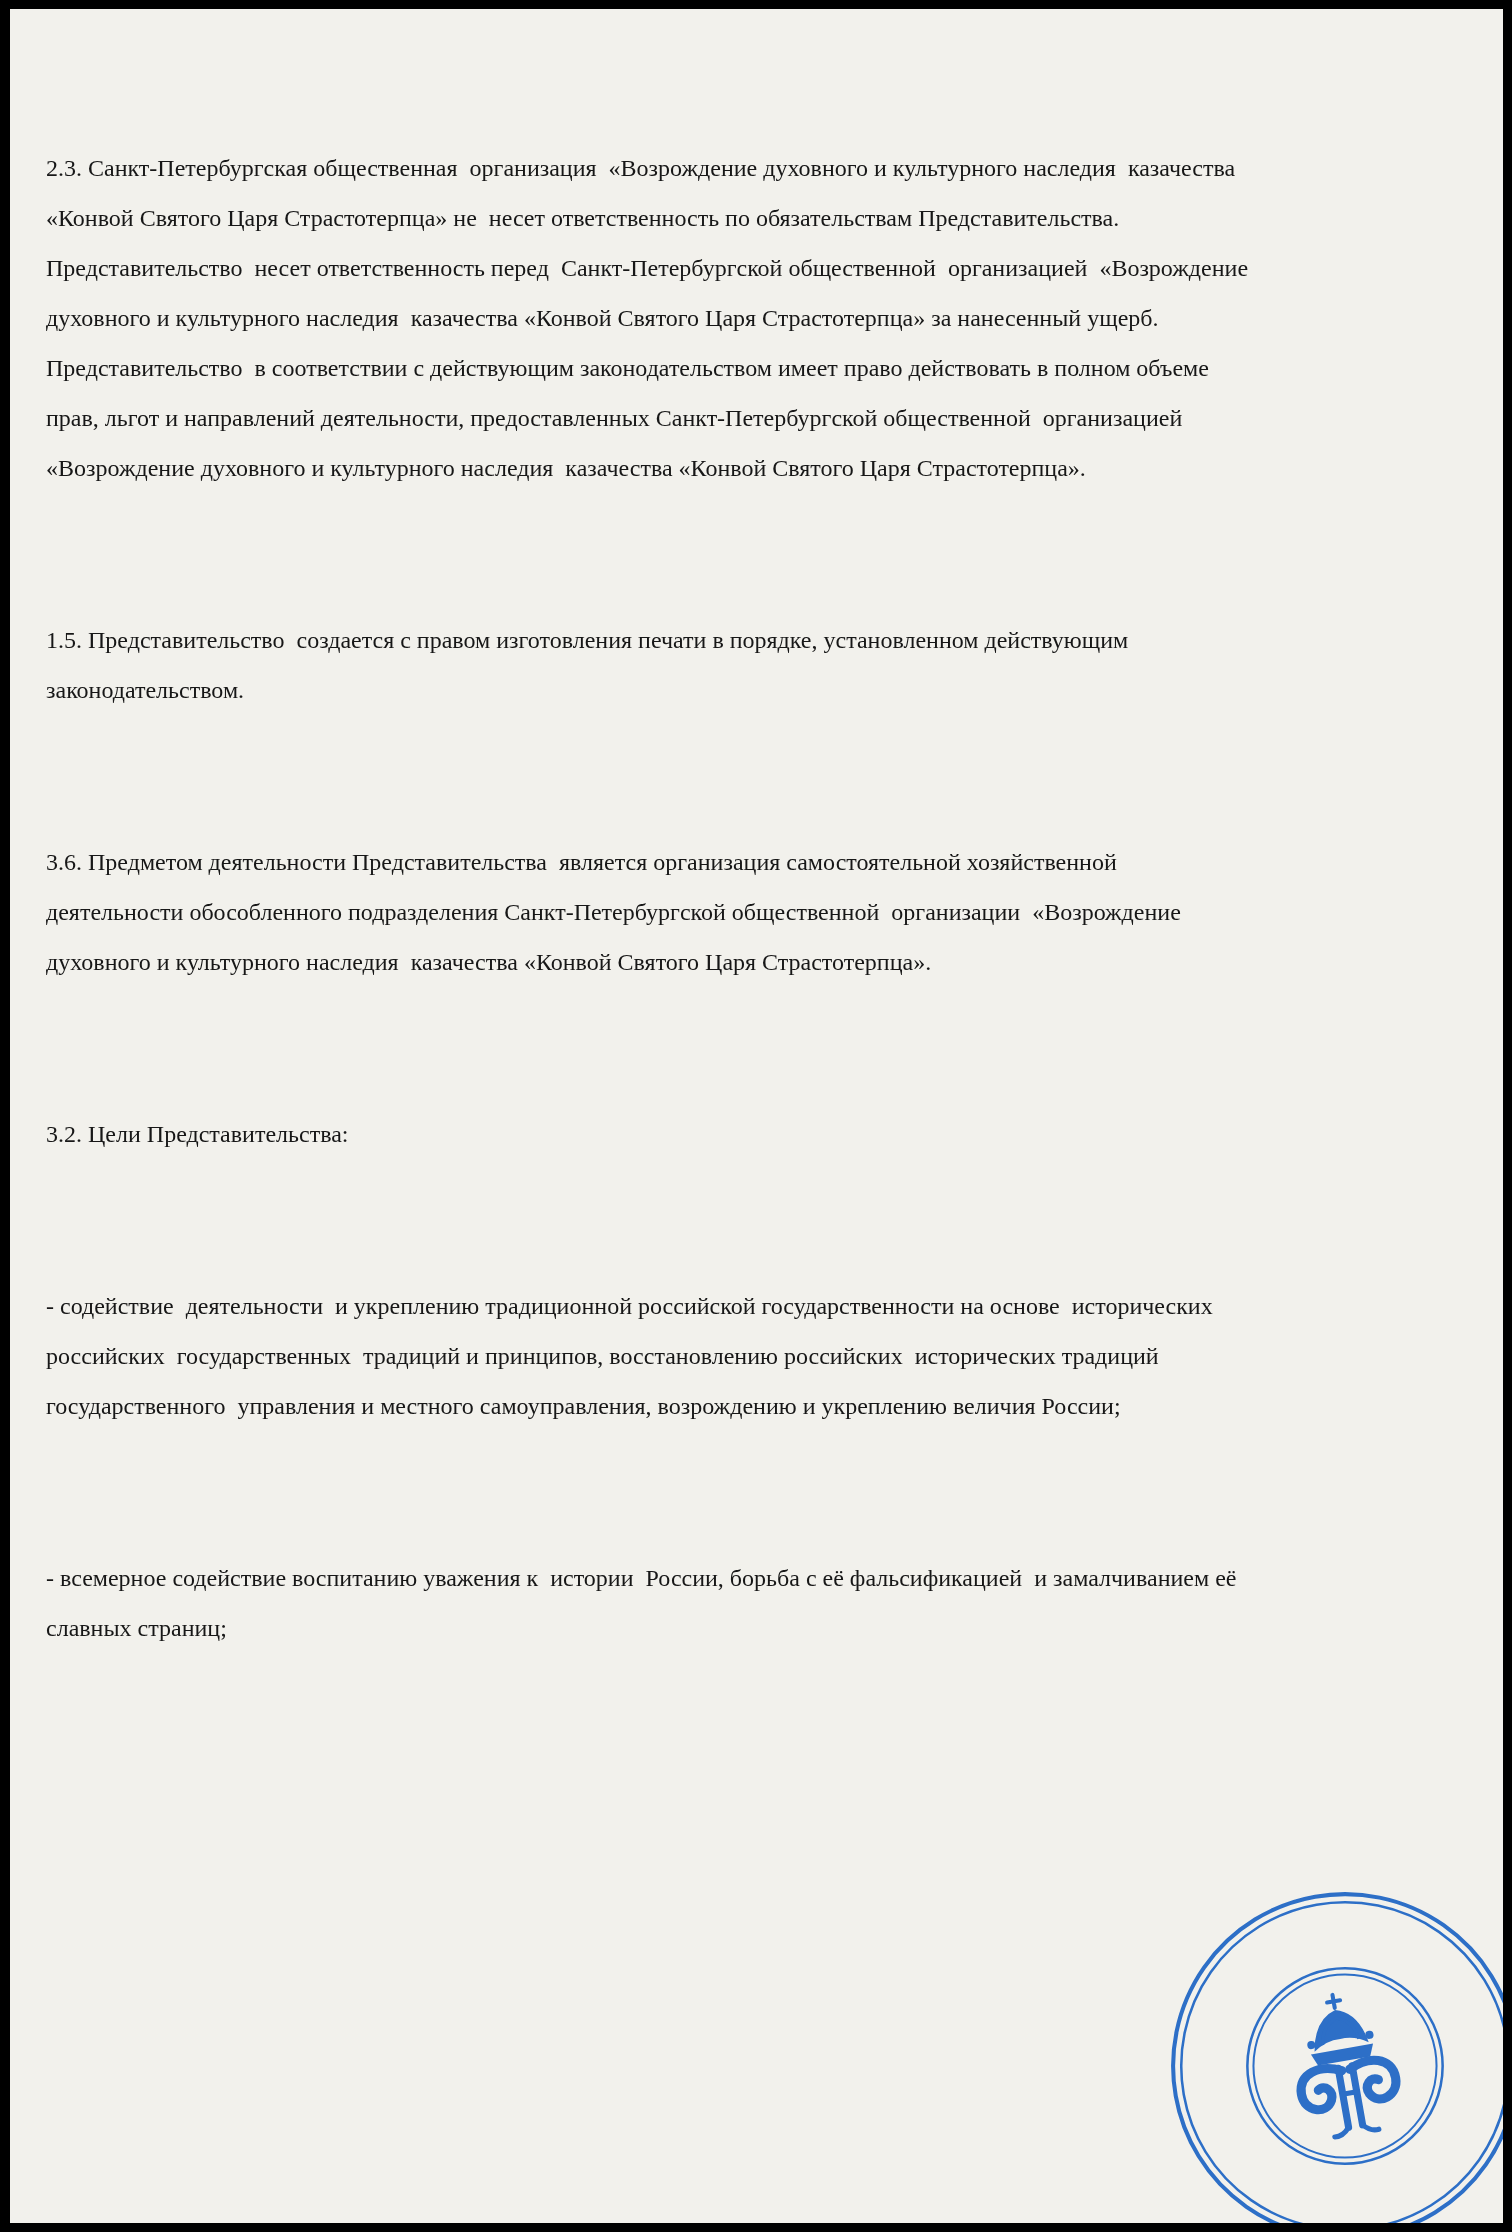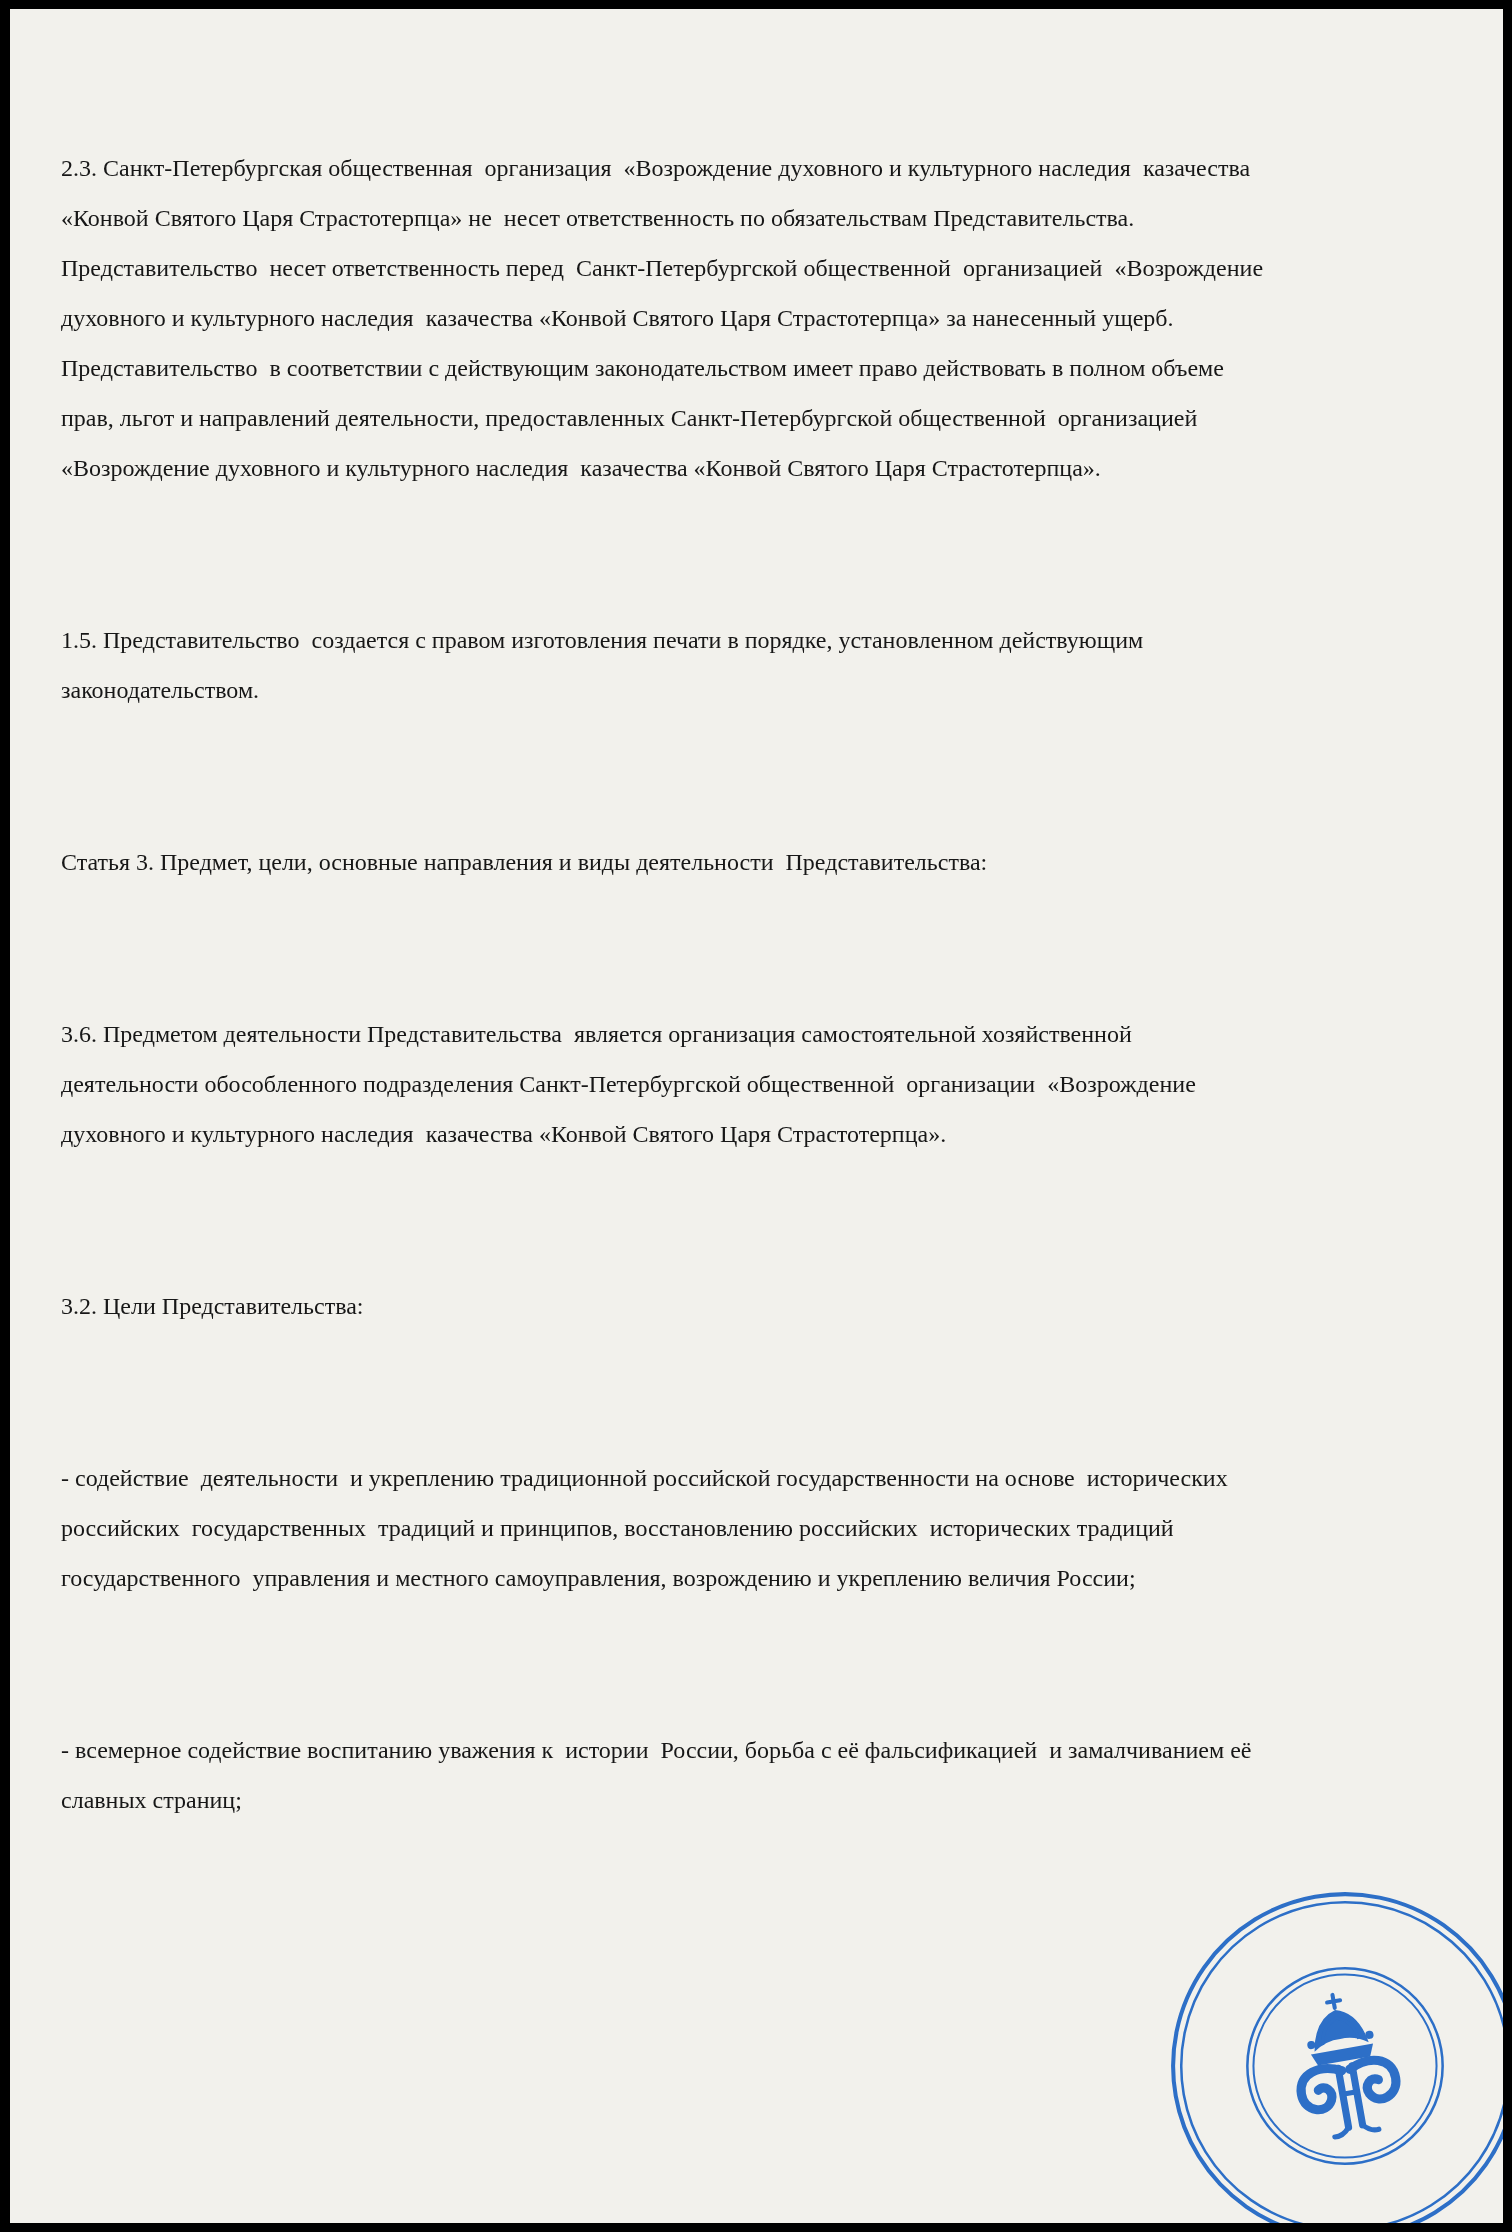--- a/index.html
+++ b/index.html
@@ -17,21 +17,21 @@
     overflow:hidden;
   }
   .textblock {
     position:absolute;
     left:36px; top:34px; right:18px;
     color:#171717;
     font-size:24px;
     line-height:50px;
     white-space:pre-wrap;
   }
-  .para { margin:0 0 22px 15px; }
+  .para { margin:0 0 22px 0; }
 
   .stamp {
     position:absolute;
     left:1156px; top:1878px;
     width:358px; height:358px;
     transform:rotate(-10deg);
     opacity:0.93;
   }
   .stamp * { fill:none; }
   .s-stroke  { stroke:#1f66c5; }
@@ -51,21 +51,20 @@
   <div class="textblock">
     <div class="para">2.3. Санкт-Петербургская общественная  организация  «Возрождение духовного и культурного наследия  казачества
 «Конвой Святого Царя Страстотерпца» не  несет ответственность по обязательствам Представительства.
 Представительство  несет ответственность перед  Санкт-Петербургской общественной  организацией  «Возрождение
 духовного и культурного наследия  казачества «Конвой Святого Царя Страстотерпца» за нанесенный ущерб.
 Представительство  в соответствии с действующим законодательством имеет право действовать в полном объеме
 прав, льгот и направлений деятельности, предоставленных Санкт-Петербургской общественной  организацией
 «Возрождение духовного и культурного наследия  казачества «Конвой Святого Царя Страстотерпца».</div>
     <div class="para">1.5. Представительство  создается с правом изготовления печати в порядке, установленном действующим
 законодательством.</div>
-    <div class="para">Статья 3. Предмет, цели, основные направления и виды деятельности  Представительства:</div>
     <div class="para">3.6. Предметом деятельности Представительства  является организация самостоятельной хозяйственной
 деятельности обособленного подразделения Санкт-Петербургской общественной  организации  «Возрождение
 духовного и культурного наследия  казачества «Конвой Святого Царя Страстотерпца».</div>
     <div class="para">3.2. Цели Представительства:</div>
     <div class="para">- содействие  деятельности  и укреплению традиционной российской государственности на основе  исторических
 российских  государственных  традиций и принципов, восстановлению российских  исторических традиций
 государственного  управления и местного самоуправления, возрождению и укреплению величия России;</div>
     <div class="para">- всемерное содействие воспитанию уважения к  истории  России, борьба с её фальсификацией  и замалчиванием её
 славных страниц;</div>
     

